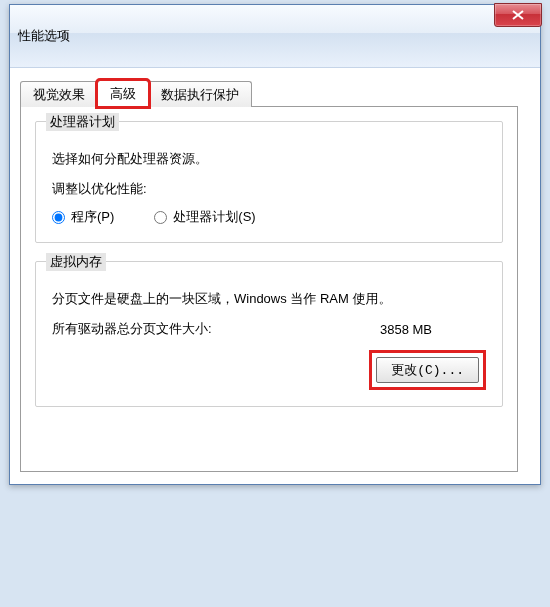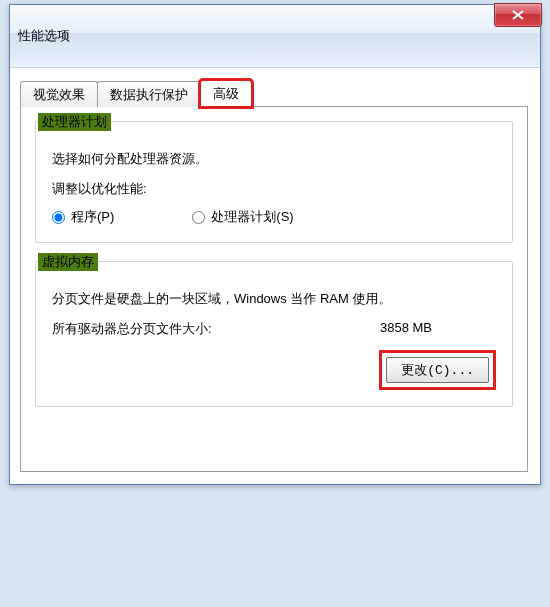--- a/index.html
+++ b/index.html
@@ -29,21 +29,21 @@
     background:linear-gradient(to bottom,#e68c92 0%,#d7555d 45%,#c73039 46%,#d9444d 100%);
     border:1px solid #8b2a30;
     border-bottom-left-radius:3px;
     border-bottom-right-radius:3px;
     box-shadow:inset 0 0 0 1px rgba(255,255,255,.25);
     display:flex;align-items:center;justify-content:center;
     cursor:default;
   }
   .close-btn svg{display:block}
   
-  .tabpanel{padding:8px 12px 12px 10px;}
+  .tabpanel{padding:8px 22px 12px 10px;}
   .tabstrip{
     display:flex;
     align-items:flex-end;
     height:30px;
     position:relative;
     z-index:2;
   }
   .tab{
     border:1px solid #9c9c9c;
     border-bottom:none;
@@ -75,31 +75,31 @@
   
   .group{
     border:1px solid #d0d0d0;
     border-radius:2px;
     margin-bottom:18px;
     padding:28px 16px 16px 16px;
     position:relative;
   }
   .group .legend{
     position:absolute;
-    top:-9px;left:2px;
-    background:#4d7c0f;
+    top:-9px;left:10px;
+    background:#e5e5e5;
     padding:0 4px;
     font-size:13px;
   }
   .desc{margin:0 0 12px 0;}
   .sublabel{margin:0 0 10px 0;}
-  .radio-row{display:flex;gap:78px;align-items:flex-end;margin-top:4px;}
+  .radio-row{display:flex;gap:40px;align-items:flex-end;margin-top:4px;}
   .radio-row label{display:flex;align-items:center;gap:6px;cursor:default;}
   .radio-row input[type=radio]{margin:0;}
-  .kv-row{display:flex;justify-content:space-between;max-width:380px;margin-top:10px;}
+  .kv-row{display:flex;justify-content:space-between;max-width:380px;margin-top:10px;align-items:center;}
   .btn-row{display:flex;justify-content:flex-end;margin-top:12px;}
   .wbtn{
     border:1px solid #707070;
     background:linear-gradient(to bottom,#fdfdfd,#e3e3e3);
     padding:3px 14px;
     font-family:Liberation Mono, monospace;font-size:13px;
     border-radius:2px;
     cursor:default;
   }
   .btn-hl{display:inline-block;padding:4px;border:3px solid #e02020;}
@@ -117,22 +117,22 @@
     <div class="close-btn">
       <svg width="12" height="10" viewBox="0 0 12 10">
         <path d="M1 1 L11 9 M11 1 L1 9" stroke="#fff" stroke-width="2"></path>
       </svg>
     </div>
   </div>
 
   <div class="tabpanel">
     <div class="tabstrip">
       <div class="tab">视觉效果</div>
+      <div class="tab active hl-red">高级</div>
       <div class="tab">数据执行保护</div>
-      <div class="tab active hl-red">高级</div>
     </div>
 
     <div class="tabcontent">
 
       <div class="group">
         <span class="legend">处理器计划</span>
         <p class="desc">选择如何分配处理器资源。</p>
         <p class="sublabel">调整以优化性能:</p>
         <div class="radio-row">
           <label>

